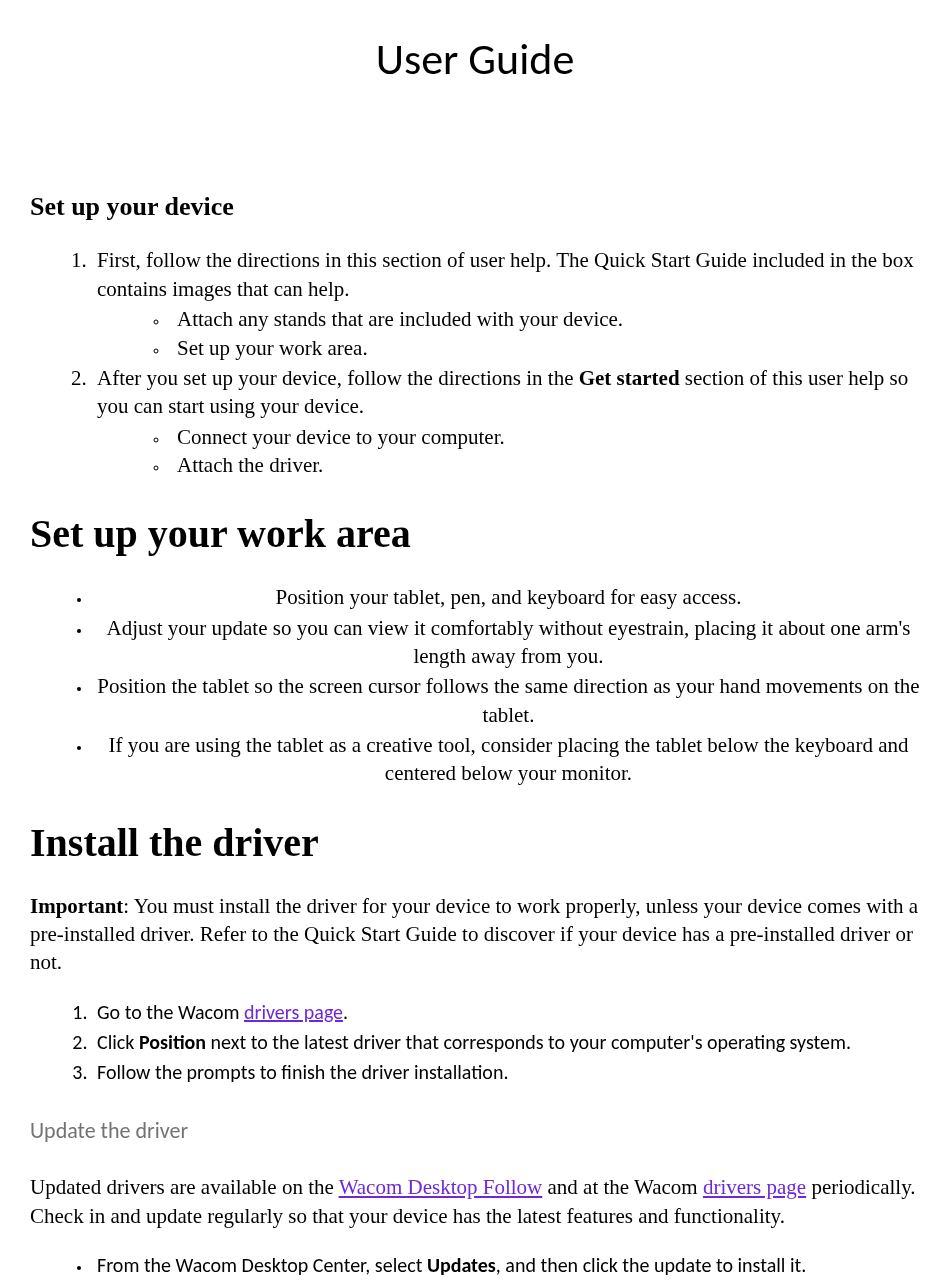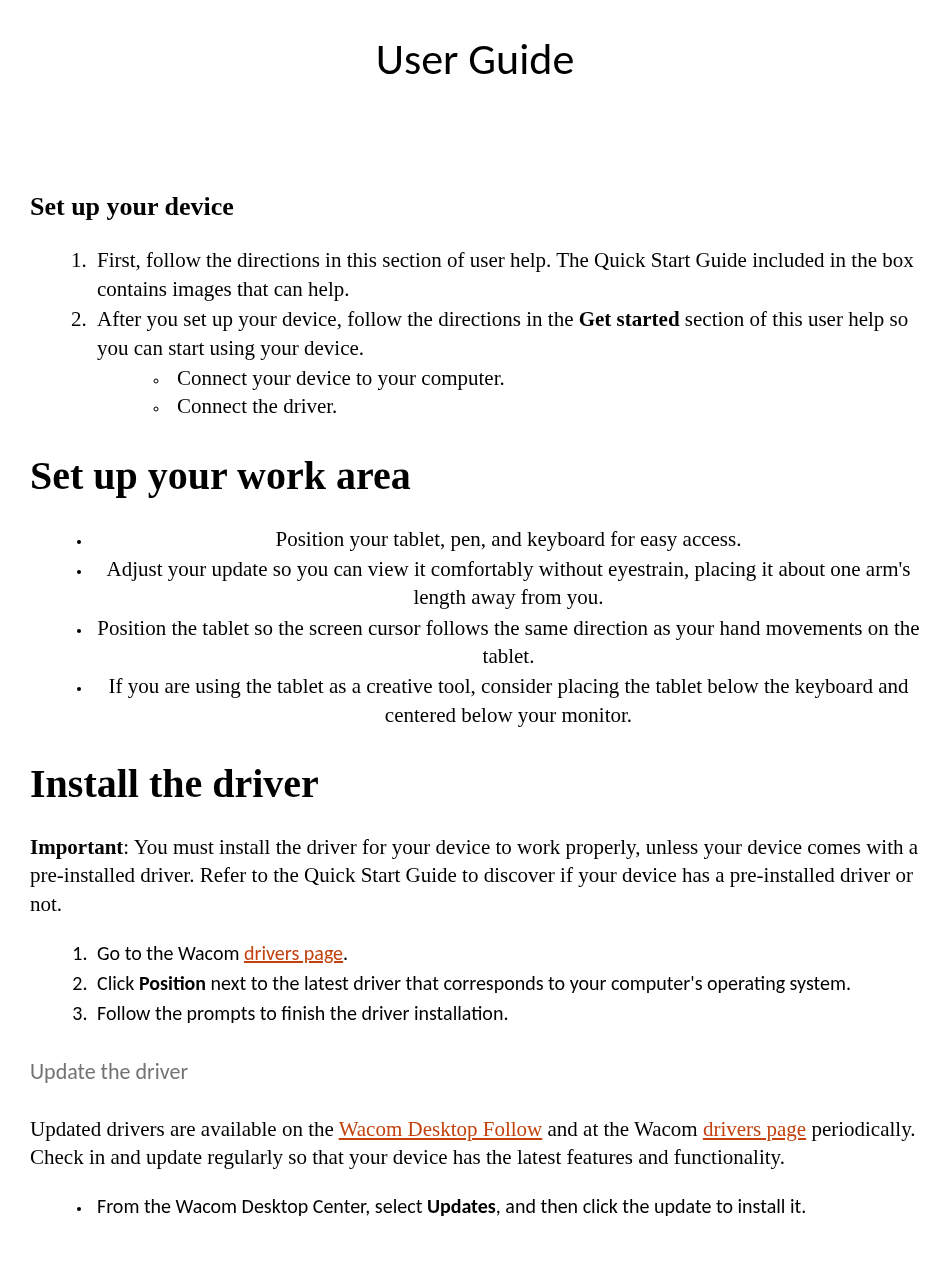--- a/index.html
+++ b/index.html
@@ -59,21 +59,21 @@
     p.body { margin: 0 0 22px 0; }
     .bold { font-weight: bold; }
     ol.cal-ol {
       font-family: Calibri, Arial, sans-serif;
       font-size: 20px;
       padding-left: 62px;
       margin: 0 0 30px 0;
     }
     ol.cal-ol > li { padding-left: 5px; margin-bottom: 3px; }
     .link {
-      color: #c2410c;
+      color: #6d28d9;
       text-decoration: underline;
       cursor: pointer;
     }
     h3.sub-heading {
       font-family: Calibri, Arial, sans-serif;
       font-size: 22px;
       font-weight: 400;
       color: #737373;
       margin: 10px 0 28px 0;
     }
@@ -90,26 +90,30 @@
 </head>
 <body>
 
 <div class="title">User Guide</div>
 
 <h2 class="setup-device">Set up your device</h2>
 
 <ol class="main-ol">
   <li>
     <span>First, follow the directions in this section of user help. The Quick Start Guide included in the box contains images that can help.</span>
+    <ul class="sub-ul">
+      <li>Attach any stands that are included with your device.</li>
+      <li>Set up your work area.</li>
+    </ul>
   </li>
   <li>
     <span>After you set up your device, follow the directions in the </span><span class="bold">Get started</span><span> section of this user help so you can start using your device.</span>
     <ul class="sub-ul">
       <li>Connect your device to your computer.</li>
-      <li>Connect the driver.</li>
+      <li>Attach the driver.</li>
     </ul>
   </li>
 </ol>
 
 <h1 class="section">Set up your work area</h1>
 
 <ul class="disc-ul">
   <li>Position your tablet, pen, and keyboard for easy access.</li>
   <li>Adjust your update so you can view it comfortably without eyestrain, placing it about one arm's length away from you.</li>
   <li>Position the tablet so the screen cursor follows the same direction as your hand movements on the tablet.</li>

